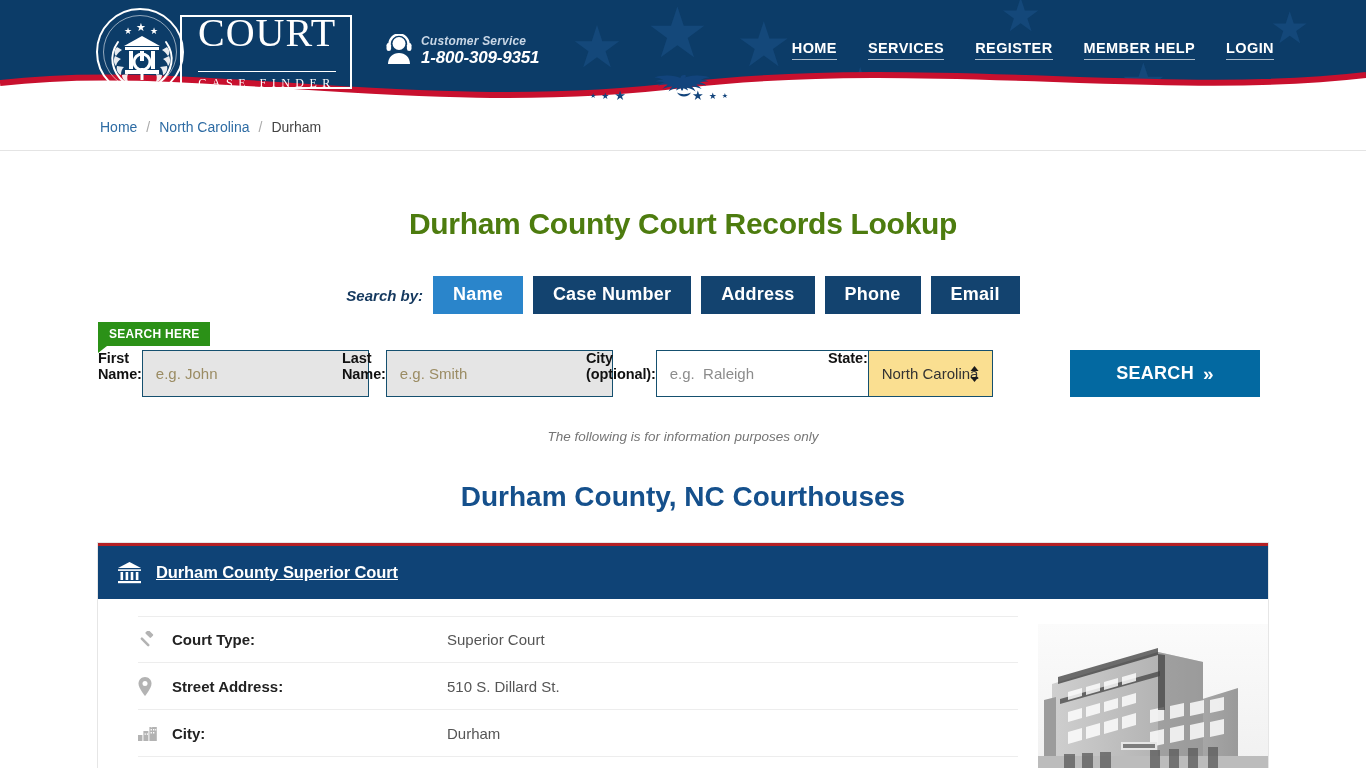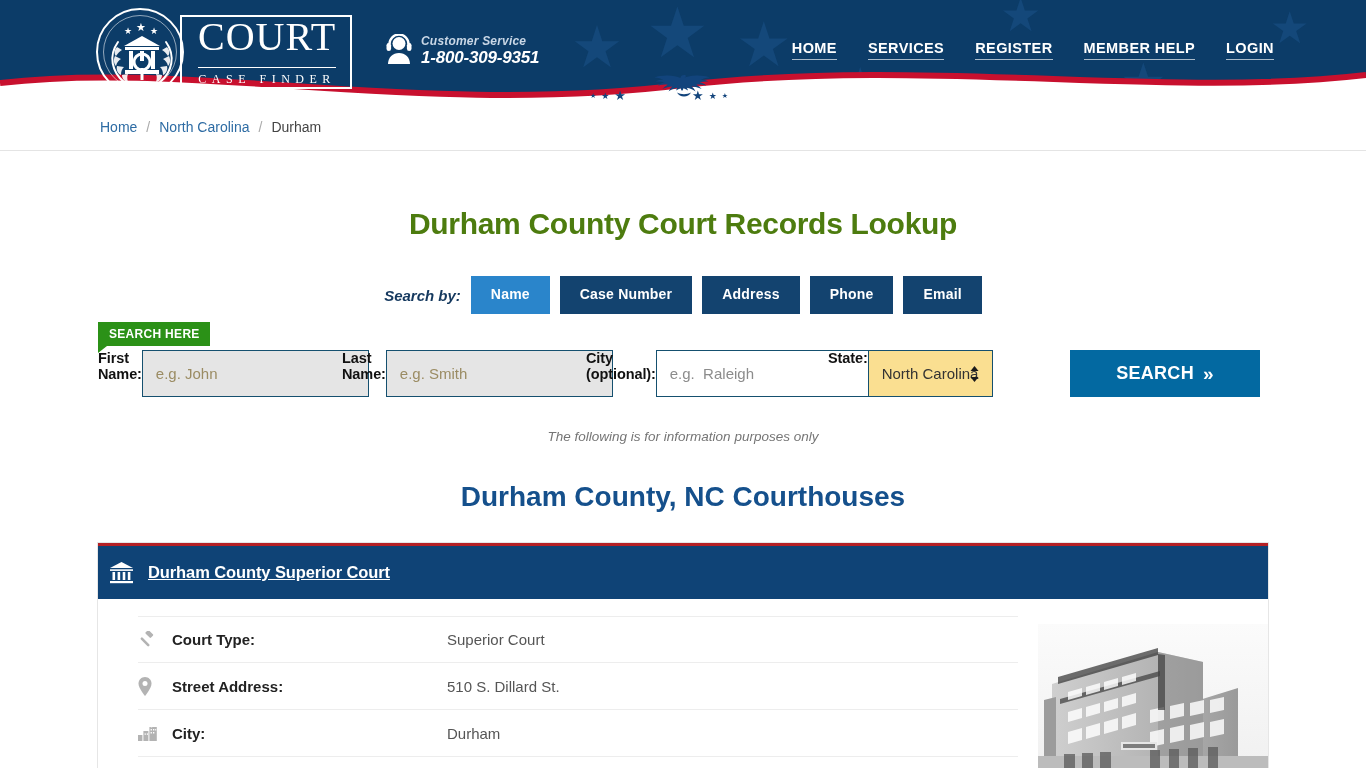--- a/index.html
+++ b/index.html
@@ -52,21 +52,21 @@
     margin-left: -4px;
     padding: 6px 14px 7px 16px;
     height: 74px;
     display: flex; flex-direction: column; justify-content: center;
   }
   .logo-court {
     font-family: "Liberation Serif", serif;
     color: #fff; font-size: 40px; letter-spacing: 1px;
     line-height: 40px;
     border-bottom: 1px solid #fff;
-    padding-bottom: 10px;
+    padding-bottom: 18px;
   }
   .logo-sub {
     font-family: "Liberation Serif", serif;
     color: #fff; font-size: 12px; letter-spacing: 5.5px;
     margin-top: 4px; text-align: center;
   }
 
   
   .cs {
     position: absolute; left: 386px; top: 34px;
@@ -127,21 +127,21 @@
   .searchby-row {
     display: flex; align-items: center; justify-content: center;
     gap: 10px; margin-top: 35px;
   }
   .searchby-label {
     color: #14385e; font-size: 15px; font-weight: bold; font-style: italic;
     margin-right: 0;
   }
   .sb-tab {
     background: #13436f; color: #fff;
-    font-size: 14px; font-weight: bold;
+    font-size: 18px; font-weight: bold;
     padding: 11px 20px 12px;
     border: none; cursor: pointer;
     letter-spacing: .2px;
     line-height: 15px;
   }
   .sb-tab.active { background: #2a85cb; }
 
   
   .form-zone { position: relative; width: 1170px; margin: 0 auto; margin-top: 8px; }
   .start-here {
@@ -216,21 +216,21 @@
   .card {
     width: 1170px; margin: 30px auto 0;
     border-top: 3px solid #b52025;
     background: #fff;
     box-shadow: 0 0 0 1px #e6e6e6;
   }
   .card-head {
     background: #0f4376;
     height: 53px;
     display: flex; align-items: center; gap: 14px;
-    padding-left: 11px;
+    padding-left: 19px;
   }
   .card-head .ttl {
     color: #ffffff; font-size: 16.5px; font-weight: bold;
     text-decoration: underline; cursor: pointer;
     letter-spacing: -.1px;
   }
   .card-body { display: flex; padding: 17px 0 0 0; }
   .card-left { flex: 1; padding: 0 20px 0 40px; }
   .detail {
     display: flex; align-items: center;

